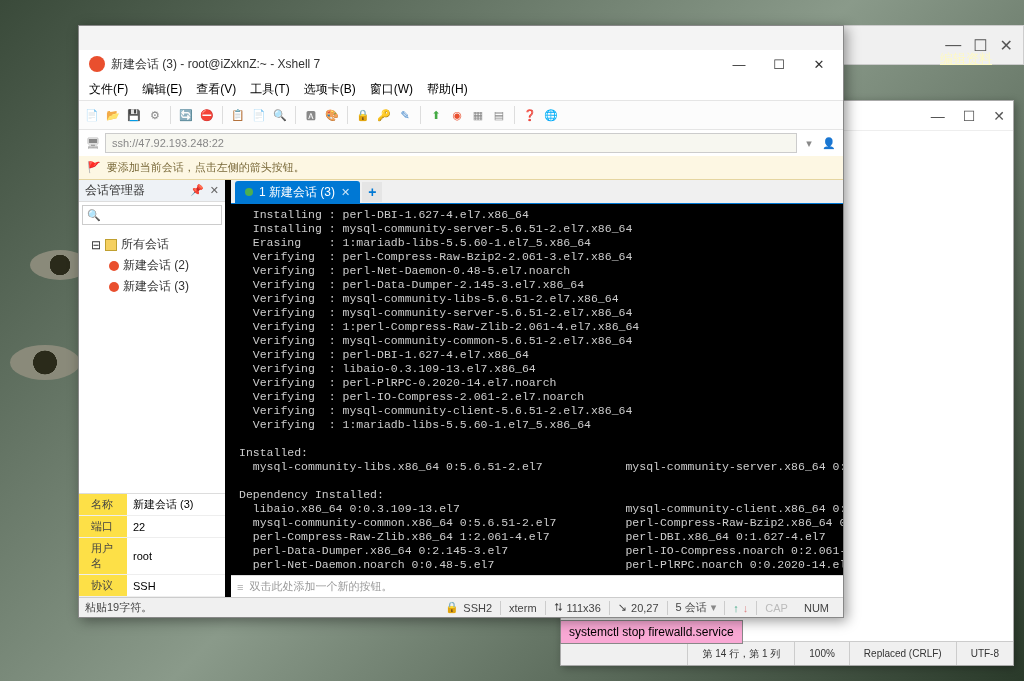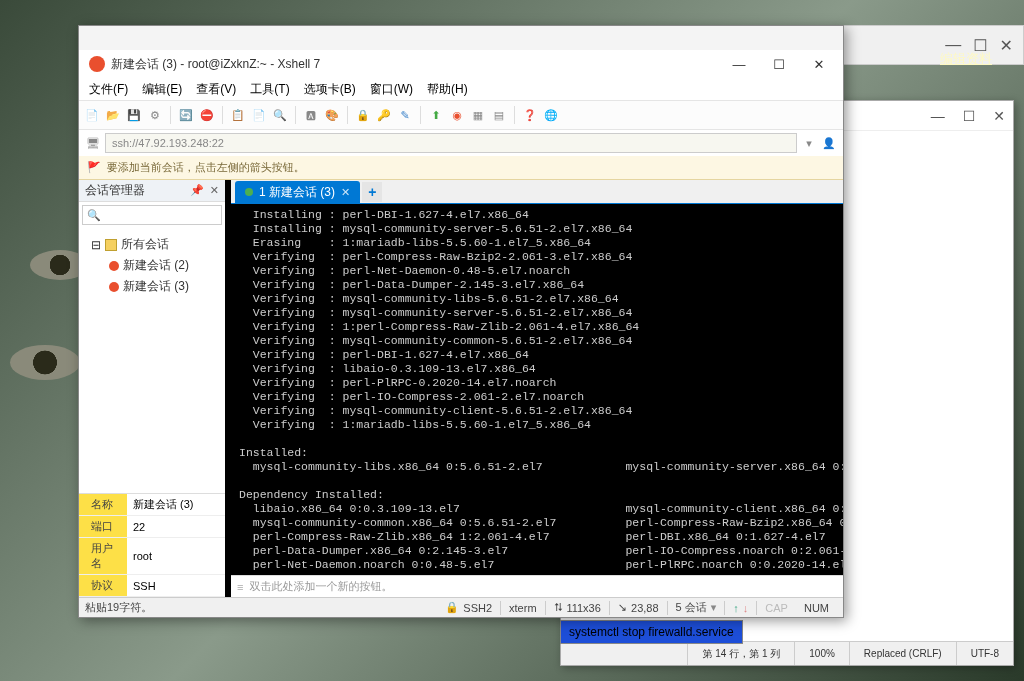--- a/index.html
+++ b/index.html
@@ -13,21 +13,21 @@
 .win-back1 .controls { display: flex; gap: 12px; color: #555; }
 .link-edit { color: #fef9c3; text-decoration: underline; font-size: 13px; position: absolute; right: 32px; top: 50px; }
 
 
 .notepad { position: absolute; left: 560px; top: 100px; right: 10px; bottom: 15px; background: #fff; border: 1px solid #aaa; box-shadow: 2px 2px 8px rgba(0,0,0,.3); }
 .notepad-title { height: 30px; background: #fff; display: flex; align-items: center; justify-content: flex-end; padding: 0 8px; gap: 18px; color: #555; font-size: 14px; border-bottom: 1px solid #eee;}
 .notepad-body { padding: 10px 14px; font-size: 13px; line-height: 2.2; color: #222; white-space: nowrap; overflow: hidden; }
 .notepad-status { position: absolute; bottom: 0; left: 0; right: 0; height: 24px; border-top: 1px solid #ccc; background: #f0f0f0; display: flex; align-items: center; font-size: 10px; color: #333; }
 .notepad-status > div { border-left: 1px solid #ccc; padding: 0 14px; height: 100%; display: flex; align-items: center; }
 .notepad-status .spacer { flex: 1; border: 0; }
-.lower-btn { position: absolute; left: 560px; top: 620px; padding: 4px 8px; background: #1d4ed8; border: 1px solid #888; font-size: 12px; }
+.lower-btn { position: absolute; left: 560px; top: 620px; padding: 4px 8px; background: #f9a8d4; border: 1px solid #888; font-size: 12px; }
 
 
 .xshell { position: absolute; left: 78px; top: 25px; width: 766px; height: 593px; background: #f4f4f4; border: 1px solid #888; box-shadow: 3px 3px 12px rgba(0,0,0,.4); display: flex; flex-direction: column; }
 .titlebar { height: 28px; display: flex; align-items: center; padding: 0 4px; background: #fff; margin-top: 24px; }
 .titlebar .ico { width: 16px; height: 16px; background: #e94f2e; border-radius: 50%; margin: 0 6px; }
 .titlebar .t { flex: 1; font-size: 12px; color: #333; }
 .wctrls { display: flex; }
 .wctrls div { width: 40px; height: 28px; display: flex; align-items: center; justify-content: center; font-size: 13px; color: #333; }
 
 .menubar { height: 22px; display: flex; align-items: center; font-size: 12px; padding: 0 4px; background: #fff; gap: 2px; }
@@ -295,21 +295,21 @@
     <div class="st-sep"></div>
     <div class="st-item">xterm</div>
     <div class="st-sep"></div>
     <div class="st-item">
         <span>⮁</span>
         <span>111x36</span>
       </div>
     <div class="st-sep"></div>
     <div class="st-item">
         <span>↘</span>
-        <span>23,88</span>
+        <span>20,27</span>
       </div>
     <div class="st-sep"></div>
     <div class="st-item">
         <span>5 会话</span>
         <span style="color:#888">▾</span>
       </div>
     <div class="st-sep"></div>
     <div class="st-item arrows">
         <span class="up">↑</span>
         <span class="dn">↓</span>

